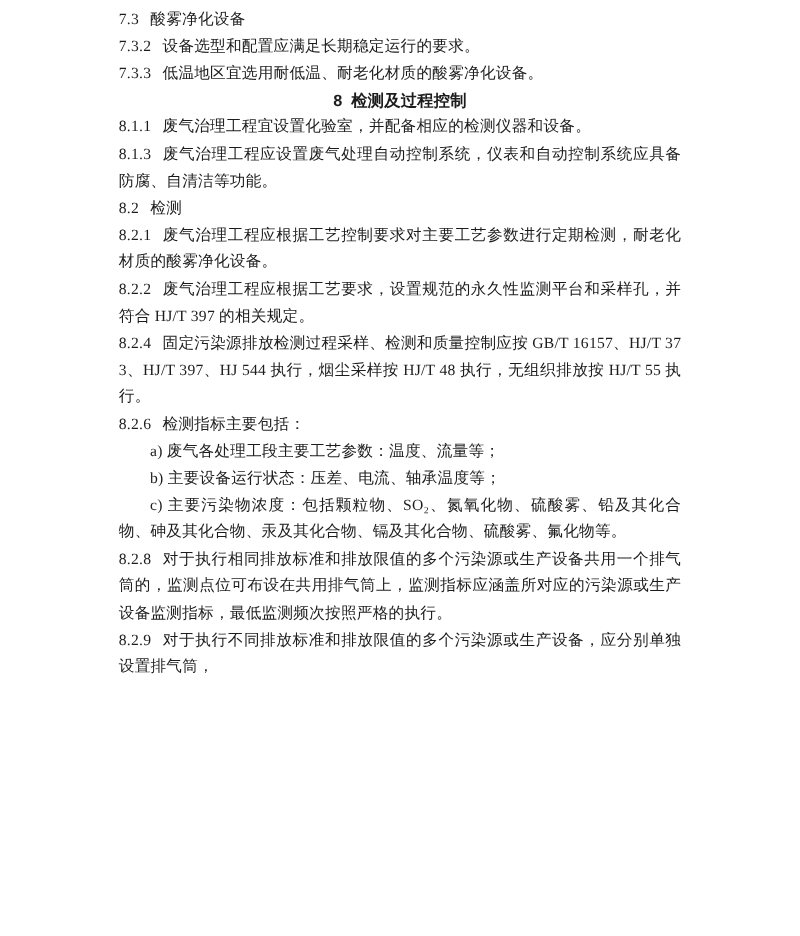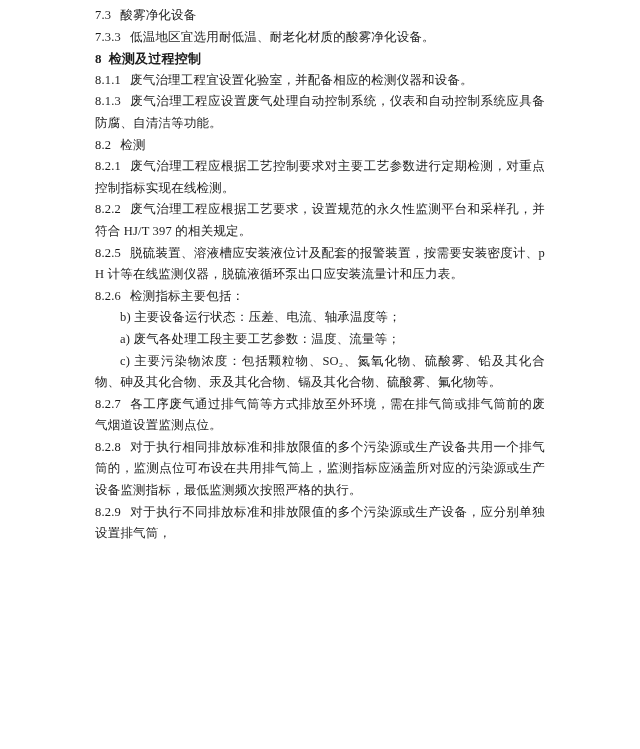--- a/index.html
+++ b/index.html
@@ -28,70 +28,70 @@
     text-align: justify;
     text-justify: inter-ideograph;
     letter-spacing: 0.2px;
     word-break: break-all;
   }
   p.para .num {
     margin-right: 9px;
     white-space: nowrap;
   }
   p.chapter {
-    font-family: Liberation Serif, serif;
+    font-family: Liberation Sans, sans-serif;
     font-weight: 700;
     font-size: 13px;
-    text-align: left;
+    text-align: center;
   }
   p.chapter .num { margin-right: 7px; }
   p.section {
     text-align: left;
   }
   p.list-item {
     text-indent: 2em;
   }
 </style>
 </head>
 <body>
 
 <div class="page">
 
   <p class="para section"><span class="num">7.3</span><span>酸雾净化设备</span></p>
 
 
+  <p class="para"><span class="num">7.3.2</span><span>设备选型和配置应满足长期稳定运行的要求。</span></p>
 
   <p class="para"><span class="num">7.3.3</span><span>低温地区宜选用耐低温、耐老化材质的酸雾净化设备。</span></p>
 
   <p class="para chapter"><span class="num">8</span><span>检测及过程控制</span></p>
 
 
   <p class="para"><span class="num">8.1.1</span><span>废气治理工程宜设置化验室，并配备相应的检测仪器和设备。</span></p>
 
 
   <p class="para"><span class="num">8.1.3</span><span>废气治理工程应设置废气处理自动控制系统，仪表和自动控制系统应具备防腐、自清洁等功能。</span></p>
 
   <p class="para section"><span class="num">8.2</span><span>检测</span></p>
 
-  <p class="para"><span class="num">8.2.1</span><span>废气治理工程应根据工艺控制要求对主要工艺参数进行定期检测，对重点控制指标实现在线检测。</span></p>
+  <p class="para"><span class="num">8.2.1</span><span>废气治理工程应根据工艺控制要求对主要工艺参数进行定期检测，耐老化材质的酸雾净化设备。</span></p>
 
   <p class="para"><span class="num">8.2.2</span><span>废气治理工程应根据工艺要求，设置规范的永久性监测平台和采样孔，并符合 HJ/T 397 的相关规定。</span></p>
 
 
+  <p class="para"><span class="num">8.2.4</span><span>固定污染源排放检测过程采样、检测和质量控制应按 GB/T 16157、HJ/T 373、HJ/T 397、HJ 544 执行，烟尘采样按 HJ/T 48 执行，无组织排放按 HJ/T 55 执行。</span></p>
 
-  <p class="para"><span class="num">8.2.5</span><span>脱硫装置、溶液槽应安装液位计及配套的报警装置，按需要安装密度计、pH 计等在线监测仪器，脱硫液循环泵出口应安装流量计和压力表。</span></p>
 
   <p class="para"><span class="num">8.2.6</span><span>检测指标主要包括：</span></p>
 
+  <p class="para list-item"><span>a) 废气各处理工段主要工艺参数：温度、流量等；</span></p>
+
   <p class="para list-item"><span>b) 主要设备运行状态：压差、电流、轴承温度等；</span></p>
-
-  <p class="para list-item"><span>a) 废气各处理工段主要工艺参数：温度、流量等；</span></p>
 
   <p class="para list-item"><span>c) 主要污染物浓度：包括颗粒物、SO₂、氮氧化物、硫酸雾、铅及其化合物、砷及其化合物、汞及其化合物、镉及其化合物、硫酸雾、氟化物等。</span></p>
 
 
-  <p class="para"><span class="num">8.2.7</span><span>各工序废气通过排气筒等方式排放至外环境，需在排气筒或排气筒前的废气烟道设置监测点位。</span></p>
 
   <p class="para"><span class="num">8.2.8</span><span>对于执行相同排放标准和排放限值的多个污染源或生产设备共用一个排气筒的，监测点位可布设在共用排气筒上，监测指标应涵盖所对应的污染源或生产设备监测指标，最低监测频次按照严格的执行。</span></p>
 
   <p class="para"><span class="num">8.2.9</span><span>对于执行不同排放标准和排放限值的多个污染源或生产设备，应分别单独设置排气筒，</span></p>
 
 </div>
 
 </body></html>

